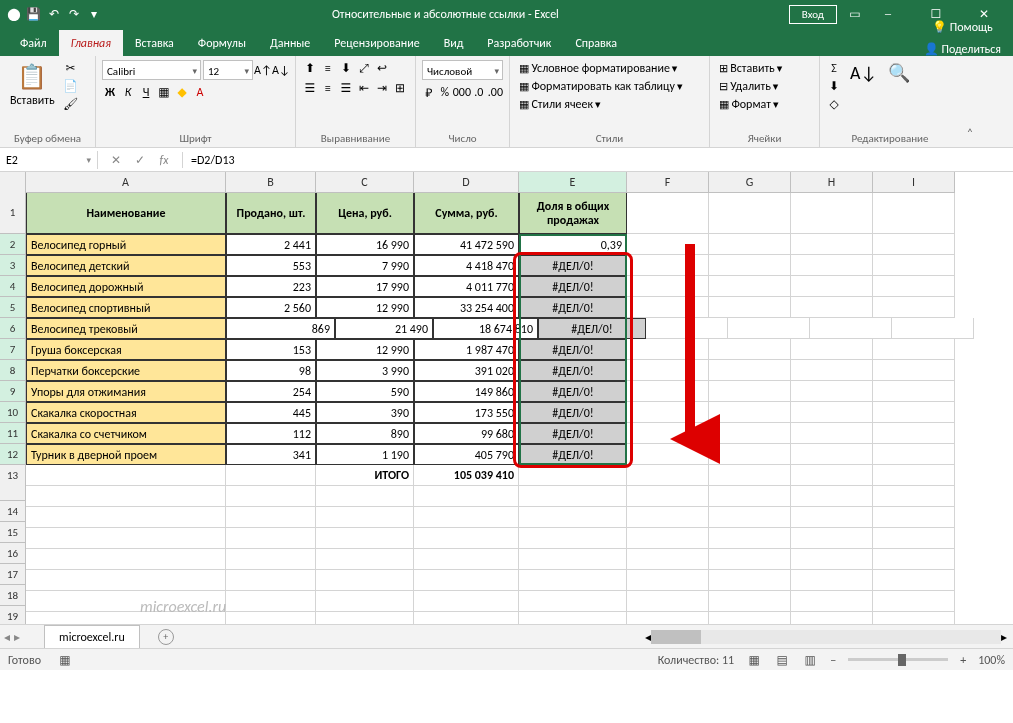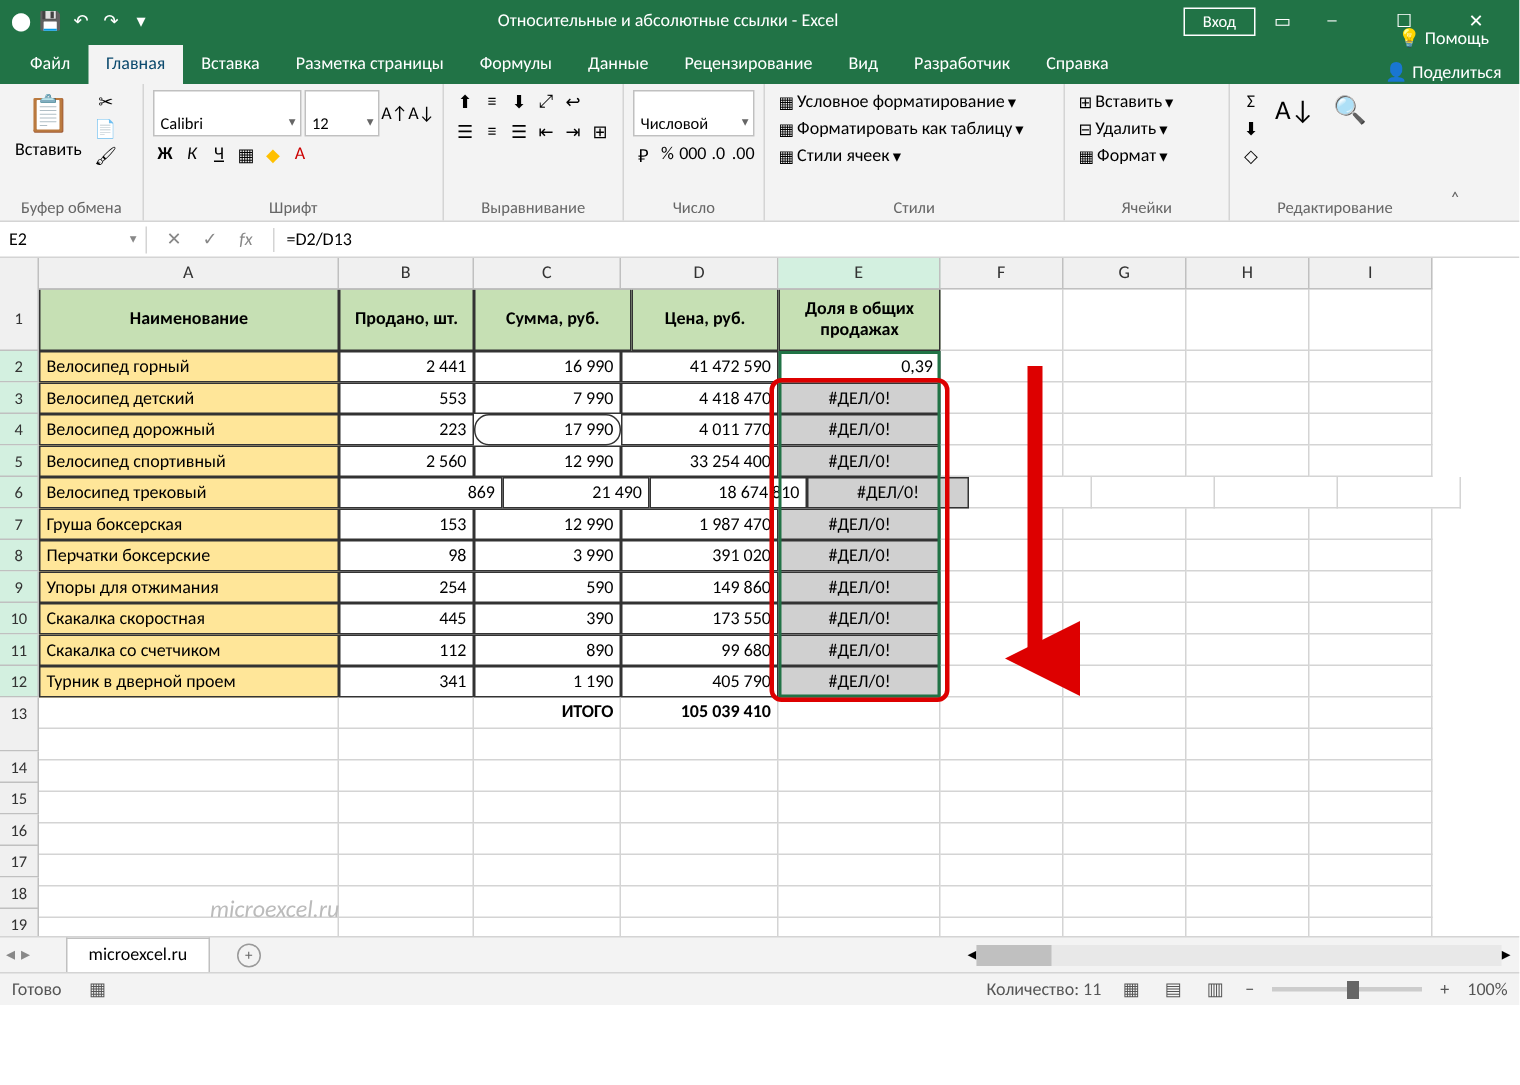--- a/index.html
+++ b/index.html
@@ -5,32 +5,32 @@
 *{box-sizing:border-box;margin:0;padding:0;font-family:"Segoe UI",Calibri,sans-serif;font-size:12px;}
 body{background:#fff;width:1013px;height:723px;overflow:hidden;user-select:none;}
 .titlebar{background:#217346;height:28px;display:flex;align-items:center;color:#fff;padding:0 6px;}
 .tb-left{display:flex;gap:4px;align-items:center;}
 .tb-title{flex:1;text-align:center;font-size:12px;color:#fff;}
 .tb-right{display:flex;gap:2px;align-items:center;}
 .tb-btn{width:46px;height:28px;display:flex;align-items:center;justify-content:center;}
 .tb-login{border:1px solid #fff;padding:2px 12px;font-size:11px;margin-right:8px;}
 .tabs{background:#217346;height:28px;display:flex;align-items:flex-end;padding-left:8px;}
 .tab{color:#fff;padding:6px 12px;font-size:12px;cursor:pointer;}
-.tab.active{background:#f3f3f3;color:#0c4a6e;}
+.tab.active{background:#f3f3f3;color:#b91c1c;font-style:italic;}
 .tab-right{margin-left:auto;display:flex;align-items:center;gap:8px;padding-right:12px;flex-direction:column;}
 .tab-right span{color:#fff;font-size:12px;}
 .ribbon{background:#f3f3f3;height:92px;display:flex;border-bottom:1px solid #d4d4d4;}
 .rgroup{border-right:1px solid #d4d4d4;display:flex;flex-direction:column;justify-content:space-between;padding:4px 6px 2px;}
 .rgroup-body{display:flex;gap:4px;align-items:flex-start;}
 .rgroup-label{font-size:11px;color:#666;text-align:center;padding-top:2px;}
 .rbtn{display:flex;flex-direction:column;align-items:center;gap:2px;padding:2px 4px;font-size:11px;}
 .rbtn-small{padding:1px 3px;display:flex;align-items:center;gap:2px;font-size:11px;}
 .rcol{display:flex;flex-direction:column;gap:2px;}
 .rrow{display:flex;gap:2px;align-items:center;}
-.combo{border:1px solid #c0c0c0;background:#fff;padding:15px 16px 1px 4px;font-size:11px;position:relative;min-width:50px;}
+.combo{border:1px solid #c0c0c0;background:#fff;padding:4px 16px 1px 4px;font-size:11px;position:relative;min-width:50px;}
 .combo::after{content:"▾";position:absolute;right:3px;font-size:9px;color:#666;}
 .ico{width:16px;height:16px;display:inline-flex;align-items:center;justify-content:center;font-size:12px;}
 .formula-bar{height:24px;display:flex;align-items:center;border-bottom:1px solid #d4d4d4;background:#fff;}
 .name-box{width:98px;border-right:1px solid #d4d4d4;padding:2px 6px;display:flex;align-items:center;justify-content:space-between;}
 .fb-icons{display:flex;gap:8px;padding:0 10px;border-right:1px solid #d4d4d4;color:#888;}
 .fb-input{flex:1;padding:2px 8px;font-size:12px;}
 .grid-wrap{position:relative;height:452px;overflow:hidden;}
 .col-headers{display:flex;position:absolute;top:0;left:0;background:#f0f0f0;border-bottom:1px solid #c0c0c0;z-index:2;}
 .corner{width:26px;height:20px;background:#f0f0f0;border-right:1px solid #c0c0c0;}
 .colh{height:20px;border-right:1px solid #c0c0c0;text-align:center;font-size:12px;color:#333;line-height:20px;}
@@ -80,21 +80,20 @@
     <div class="tb-btn">─</div>
     <div class="tb-btn">☐</div>
     <div class="tb-btn">✕</div>
   </div>
 </div>
 
 <div class="tabs">
   <div class="tab">Файл</div>
   <div class="tab active">Главная</div>
   <div class="tab">Вставка</div>
-  <div class="tab">Разметка страницы</div>
   <div class="tab">Формулы</div>
   <div class="tab">Данные</div>
   <div class="tab">Рецензирование</div>
   <div class="tab">Вид</div>
   <div class="tab">Разработчик</div>
   <div class="tab">Справка</div>
   <div class="tab-right">
     <span>💡 <span>Помощь</span></span>
     <span>👤 <span>Поделиться</span></span>
   </div>
@@ -249,22 +248,22 @@
       <div class="rowh" style="height: 21px;">16</div>
       <div class="rowh" style="height: 21px;">17</div>
       <div class="rowh" style="height: 21px;">18</div>
       <div class="rowh" style="height: 21px;">19</div>
       <div class="rowh" style="height: 21px;">20</div>
     </div>
   <div class="cells" id="cells">
       <div class="crow">
         <div class="cell r1" style="width: 200px; height: 42px;">Наименование</div>
         <div class="cell r1" style="width: 90px; height: 42px;">Продано, шт.</div>
+        <div class="cell r1" style="width: 98px; height: 42px;">Цена, руб.</div>
         <div class="cell r1" style="width: 105px; height: 42px;">Сумма, руб.</div>
-        <div class="cell r1" style="width: 98px; height: 42px;">Цена, руб.</div>
         <div class="cell r1" style="width: 108px; height: 42px;">Доля в общих продажах</div>
         <div class="cell" style="width: 82px; height: 42px;"></div>
         <div class="cell" style="width: 82px; height: 42px;"></div>
         <div class="cell" style="width: 82px; height: 42px;"></div>
         <div class="cell" style="width: 82px; height: 42px;"></div>
       </div>
       <div class="crow">
         <div class="cell name" style="width: 200px;">Велосипед горный</div>
         <div class="cell num" style="width: 90px;">2 441</div>
         <div class="cell num" style="width: 98px; padding-left: 43px;">16 990</div>
@@ -282,21 +281,21 @@
         <div class="cell num" style="width: 105px;">4 418 470</div>
         <div class="cell err" style="width: 108px;">#ДЕЛ/0!</div>
         <div class="cell" style="width: 82px;"></div>
         <div class="cell" style="width: 82px;"></div>
         <div class="cell" style="width: 82px;"></div>
         <div class="cell" style="width: 82px;"></div>
       </div>
       <div class="crow">
         <div class="cell name" style="width: 200px;">Велосипед дорожный</div>
         <div class="cell num" style="width: 90px;">223</div>
-        <div class="cell num" style="width: 98px; border-radius: 10px;">17 990</div>
+        <div class="cell num" style="width: 98px;">17 990</div>
         <div class="cell num" style="width: 105px;">4 011 770</div>
         <div class="cell err" style="width: 108px;">#ДЕЛ/0!</div>
         <div class="cell" style="width: 82px;"></div>
         <div class="cell" style="width: 82px;"></div>
         <div class="cell" style="width: 82px;"></div>
         <div class="cell" style="width: 82px;"></div>
       </div>
       <div class="crow">
         <div class="cell name" style="width: 200px;">Велосипед спортивный</div>
         <div class="cell num" style="width: 90px;">2 560</div>

